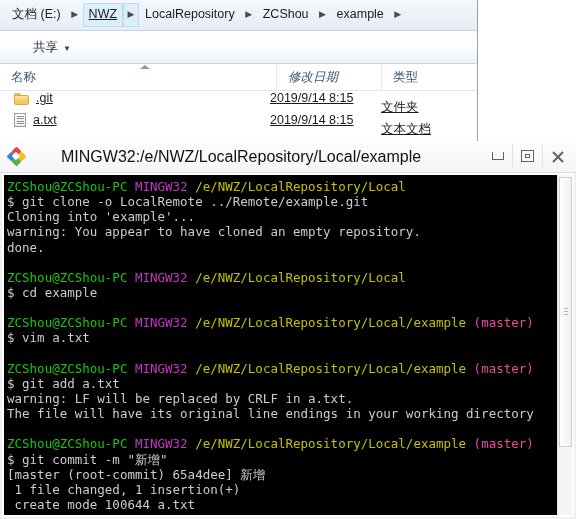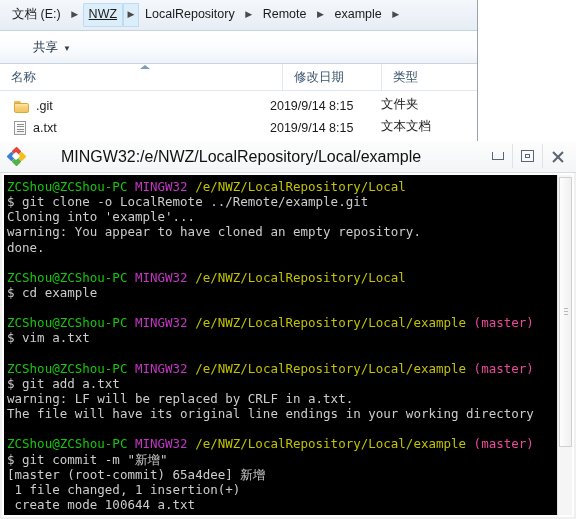--- a/index.html
+++ b/index.html
@@ -137,23 +137,24 @@
   
   .file-list {
     position: absolute;
     left: 0; top: 91px;
     width: 478px;
     height: 53px;
   }
   .file-row {
     height: 22px;
     display: flex;
-    align-items: flex-end;
+    align-items: flex-start;
     font-size: 12.5px;
     color: #1b1b1b;
+    text-decoration: underline;
   }
   .fr-name {
     width: 270px;
     display: flex;
     align-items: center;
     padding-left: 14px;
     box-sizing: border-box;
     gap: 7px;
   }
   .fr-date { width: 111px; color: #1b1b1b; }
@@ -355,40 +356,40 @@
 <div id="explorer">
 
   <div class="addr-bar">
     <div class="crumbs">
         <span class="crumb">文档 (E:)</span>
         <span class="crumb-sep">▶</span>
         <span class="crumb hl">NWZ</span>
         <span class="crumb-sep hl">▶</span>
         <span class="crumb">LocalRepository</span>
         <span class="crumb-sep">▶</span>
-        <span class="crumb">Remote</span>
+        <span class="crumb">ZCShou</span>
         <span class="crumb-sep">▶</span>
         <span class="crumb">example</span>
         <span class="crumb-sep">▶</span>
       </div>
   </div>
 
   <div class="cmd-bar">
     <div class="cmd-items">
       <div class="cmd-item">
         <span>共享</span>
         <span class="caret">▼</span>
       </div>
       <div class="cmd-gap"></div>
     </div>
   </div>
 
   <div class="col-head">
       <div class="col" style="left: 0px; width: 270px;">名称<span class="sort-arrow"></span></div>
-      <div class="col" style="left: 282px; width: 111px;">修改日期</div>
+      <div class="col" style="left: 276px; width: 111px; font-style: italic;">修改日期</div>
       <div class="col" style="left: 381px; width: 90px;">类型</div>
     </div>
 
   <div class="file-list">
       <div class="file-row">
         <div class="fr-name">
           <span class="ico-folder"></span>
           <span>.git</span>
         </div>
         <div class="fr-date">2019/9/14 8:15</div>

